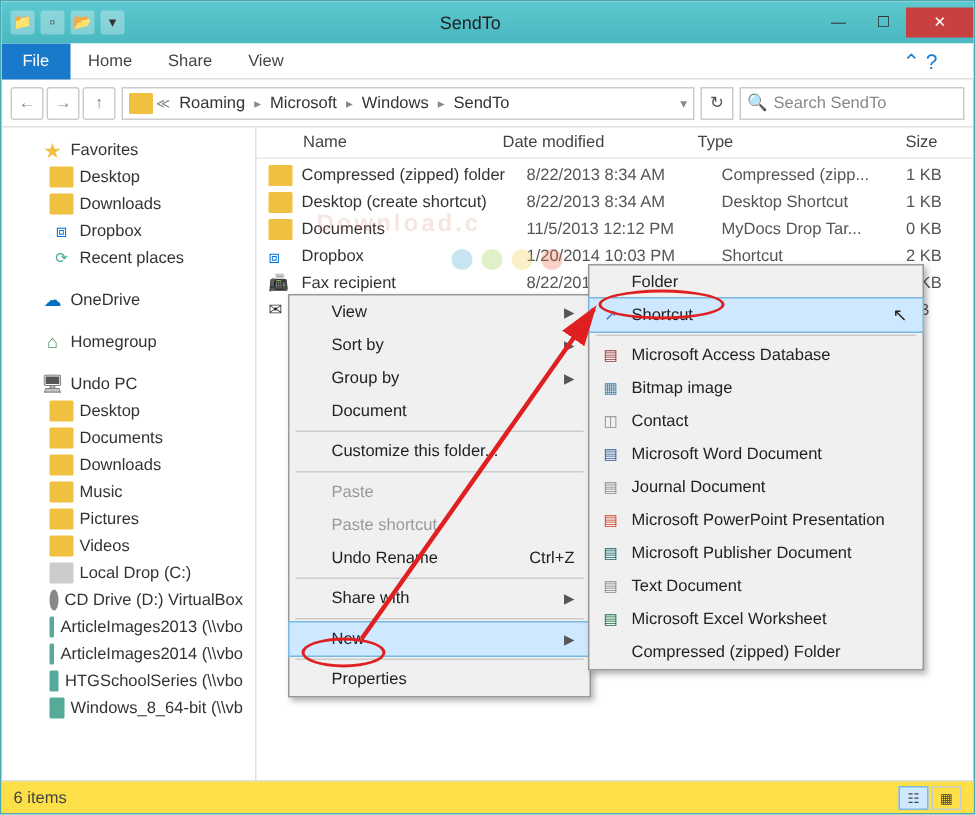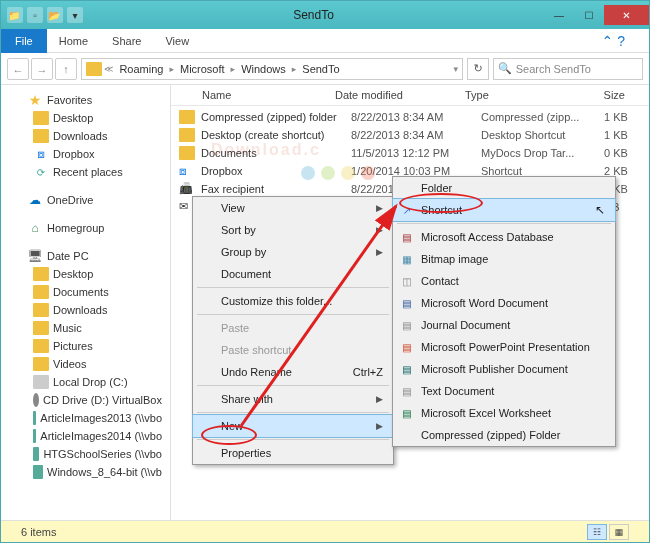--- a/index.html
+++ b/index.html
@@ -75,21 +75,21 @@
 
 .ctx2 { left: 391px; top: 175px; width: 224px; }
 .ctx2 .ctx-item { padding: 4px 10px 4px 6px; gap: 6px; justify-content: flex-start; }
 .ctx2 .mico { width: 16px; height: 14px; display: inline-flex; align-items: center; justify-content: center; font-size: 10px; }
 
 
 .red-arrow { position: absolute; pointer-events: none; }
 .red-ellipse { position: absolute; border: 2px solid #e02020; border-radius: 50%; pointer-events: none; }
 
 
-.statusbar { position: absolute; bottom: 0; left: 0; right: 0; height: 22px; border-top: 1px solid #e0e0e0; display: flex; align-items: center; padding: 0 20px; color: #444; background: #fef9c3; }
+.statusbar { position: absolute; bottom: 0; left: 0; right: 0; height: 22px; border-top: 1px solid #e0e0e0; display: flex; align-items: center; padding: 0 8px; color: #444; background: #fde047; }
 .statusbar .view-icons { margin-left: auto; display: flex; gap: 2px; }
 .statusbar .view-icons span { width: 20px; height: 16px; border: 1px solid #ccc; display: inline-flex; align-items: center; justify-content: center; font-size: 9px; }
 .statusbar .view-icons .active { background: #cde8ff; border-color: #7ab8e0; }
 
 
 .watermark { position: absolute; left: 210px; top: 140px; font-size: 16px; color: rgba(200,80,40,0.15); font-weight: bold; letter-spacing: 2px; pointer-events: none; }
 .dots { position: absolute; left: 300px; top: 165px; display: flex; gap: 6px; pointer-events: none; }
 .dots span { width: 14px; height: 14px; border-radius: 50%; opacity: 0.3; }
 </style>
 </head>
@@ -180,21 +180,21 @@
       <div class="tree-item">
           <span class="chev"></span>
           <span class="ico home">⌂</span>
           <span>Homegroup</span>
         </div>
     </div>
     <div class="tree-group">
       <div class="tree-item">
           <span class="chev"></span>
           <span class="ico pc">🖥</span>
-          <span>Date PC</span>
+          <span>Undo PC</span>
         </div>
       <div class="tree-item sub">
           <span class="ico folder"></span>
           <span>Desktop</span>
         </div>
       <div class="tree-item sub">
           <span class="ico folder"></span>
           <span>Documents</span>
         </div>
       <div class="tree-item sub">

